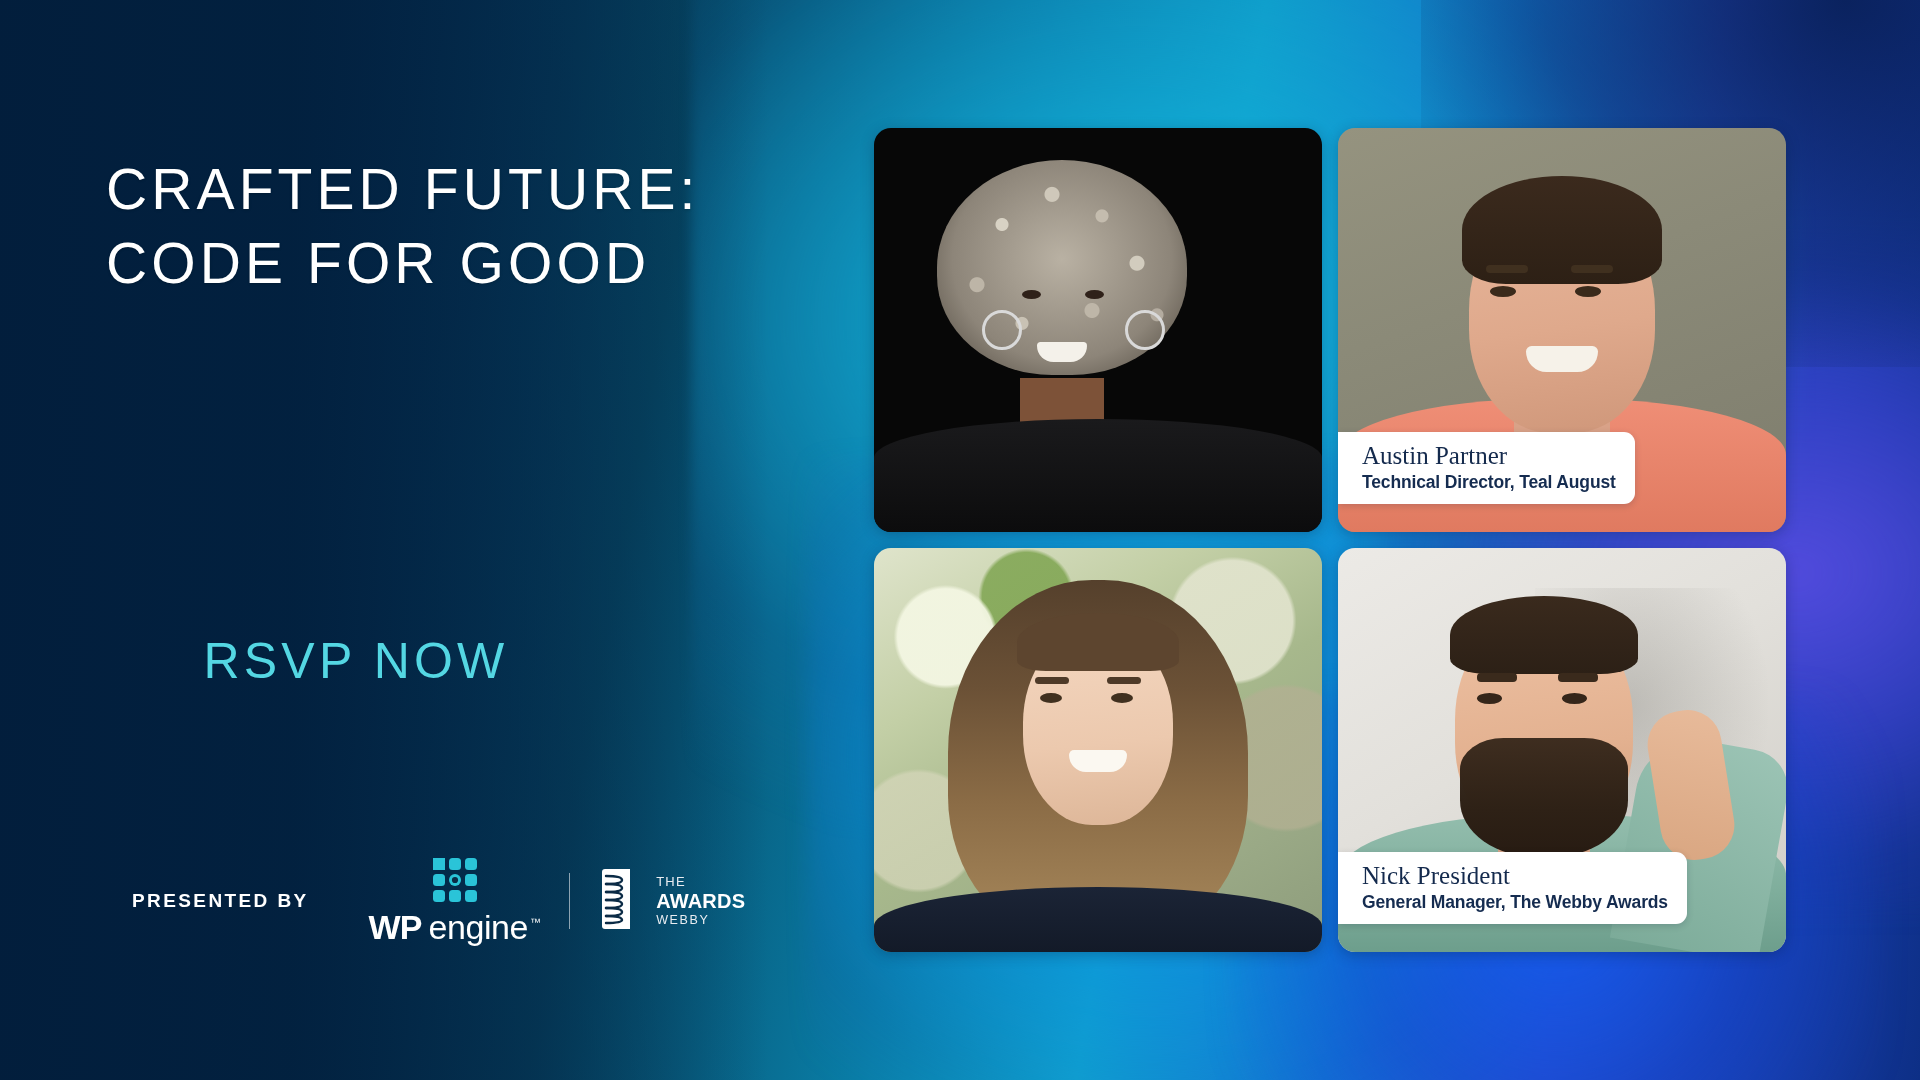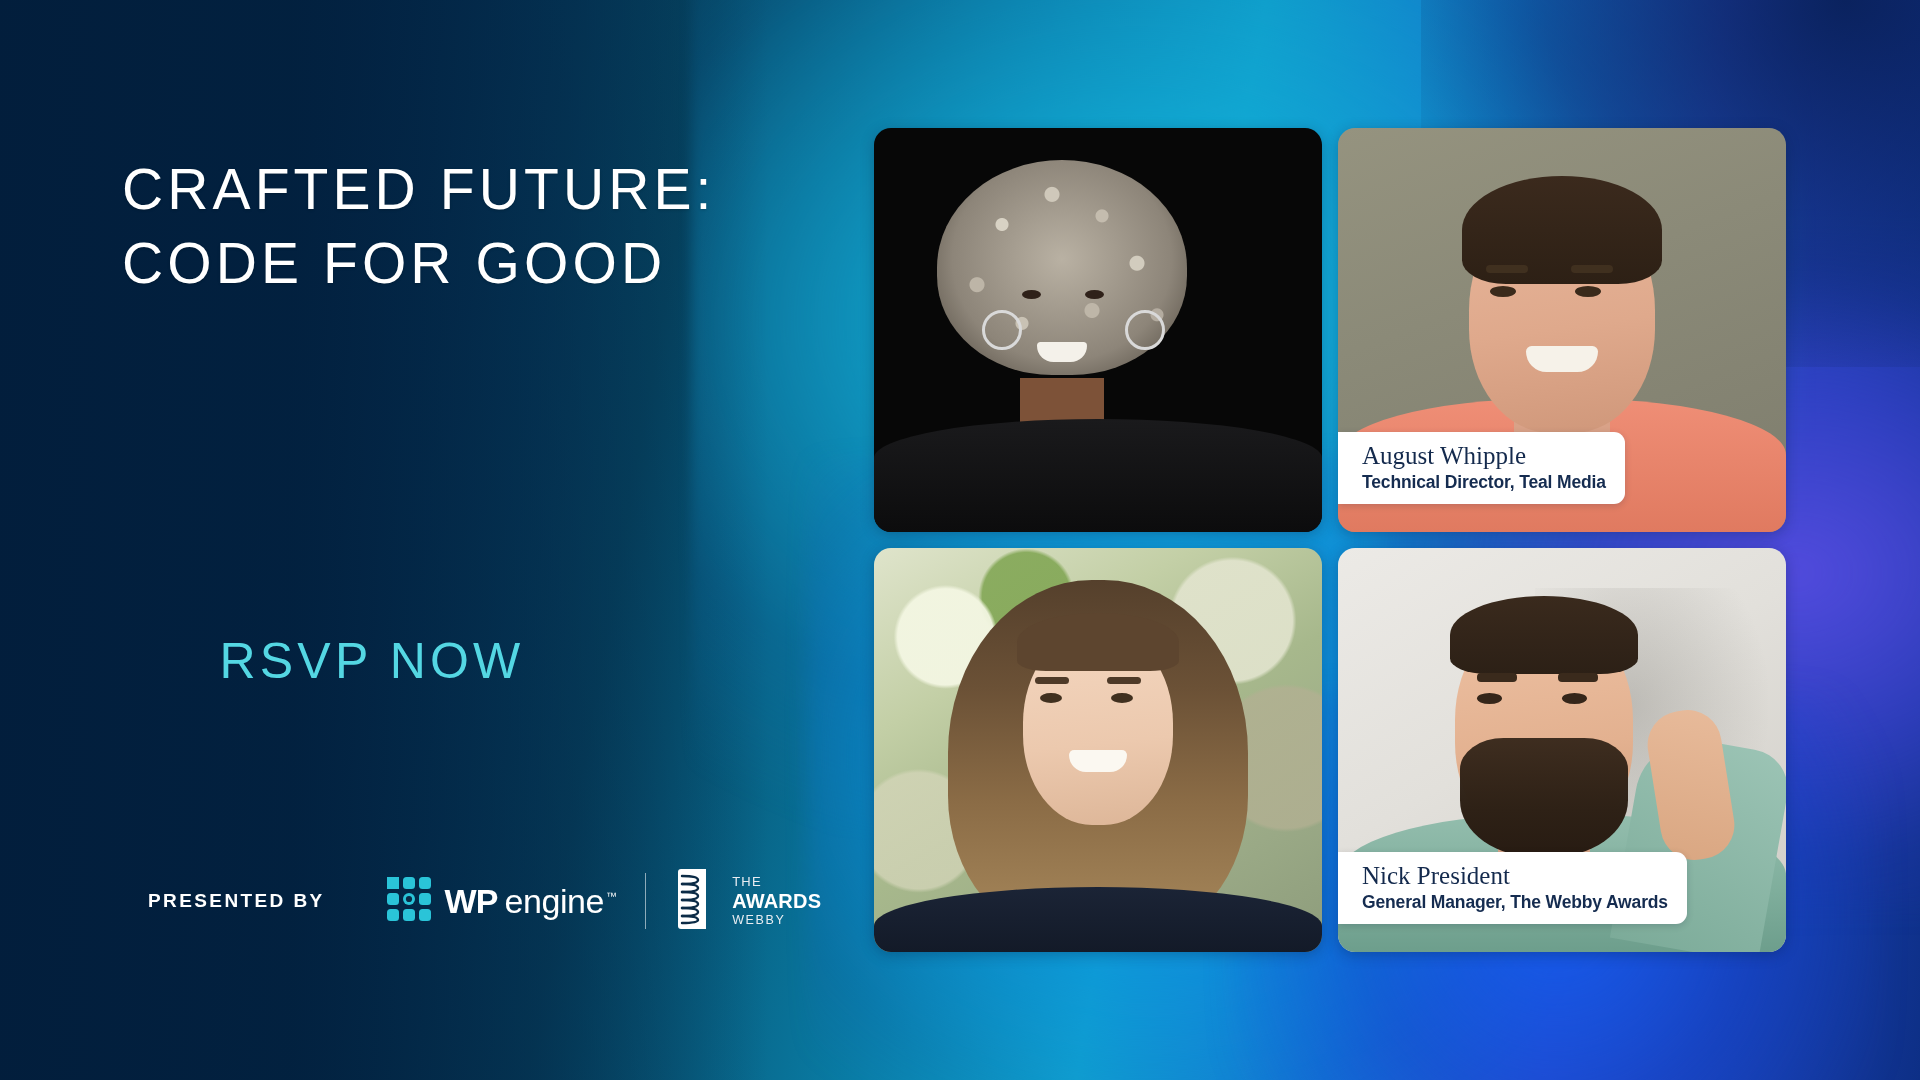--- a/index.html
+++ b/index.html
@@ -97,21 +97,21 @@
     width: 26%; height: 34%;
     background: radial-gradient(ellipse at 85% 0%,
        rgba(6,28,78,0.85) 0%,
        rgba(8,32,86,0.42) 50%,
        rgba(10,36,92,0) 80%);
   }
 
   
   .left-col {
     position: absolute;
-    left: 16px;
+    left: 0;
     top: 0;
     width: 870px;
     height: 1028px;
   }
   .headline {
     position: absolute;
     left: 106px;
     top: 152px;
     color: #ffffff;
     font-size: 57px;
@@ -159,21 +159,21 @@
     color: #ffffff;
     font-size: 19px;
     font-weight: 700;
     letter-spacing: 2.4px;
     white-space: nowrap;
   }
   .wpe-logo {
     display: flex;
     align-items: center;
     margin-left: 60px;
-    gap: 12px;
+    flex-direction: column;
   }
   .wpe-mark { display: block; }
   .wpe-word {
     display: flex;
     align-items: baseline;
     color: #ffffff;
     font-size: 34px;
     letter-spacing: -0.5px;
   }
   .wpe-word .wp { font-weight: 700; letter-spacing: -1px; }
@@ -555,22 +555,22 @@
         <div class="p-neck"></div>
         <div class="p-face"></div>
         <div class="p-hair"></div>
         <div class="p-brow-l"></div>
         <div class="p-brow-r"></div>
         <div class="p-eye-l"></div>
         <div class="p-eye-r"></div>
         <div class="p-smile"></div>
       </div>
       <div class="name-plate">
-        <div class="sp-name">August Whipple</div>
-        <div class="sp-title">Technical Director, Teal Media</div>
+        <div class="sp-name">Austin Partner</div>
+        <div class="sp-title">Technical Director, Teal August</div>
       </div>
     </div>
 
     <div class="speaker-card">
       <div class="photo ph3">
         <div class="p-hair-back"></div>
         <div class="p-face"></div>
         <div class="p-hair-top"></div>
         <div class="p-brow-l"></div>
         <div class="p-brow-r"></div>

